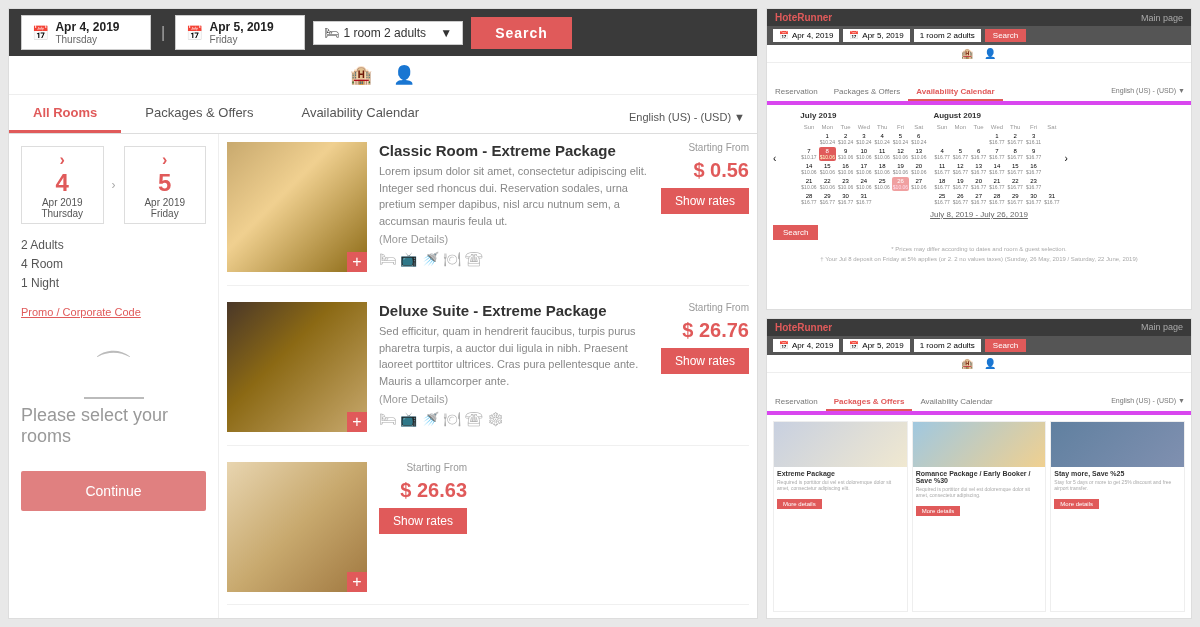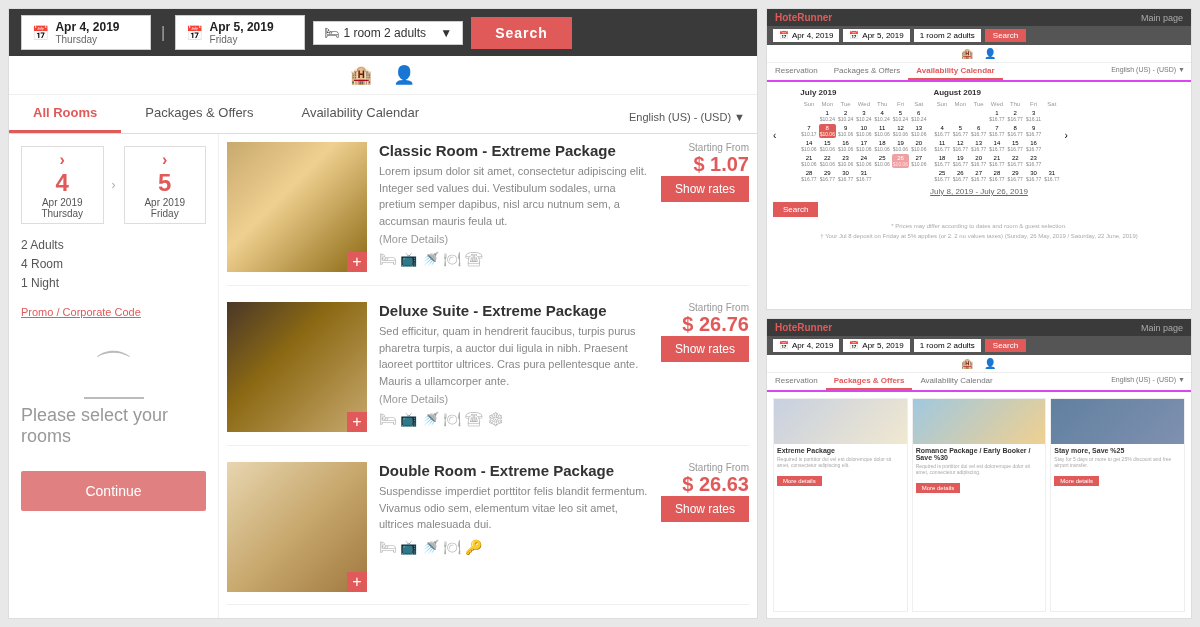--- a/index.html
+++ b/index.html
@@ -200,21 +200,21 @@
       align-items: center;
       justify-content: center;
       font-size: 16px;
       cursor: pointer;
     }
     .room-details { flex: 1; }
     .room-title { font-size: 15px; font-weight: bold; color: #333; margin-bottom: 4px; }
     .room-desc { font-size: 11px; color: #888; line-height: 1.5; margin-bottom: 4px; }
     .more-details { font-size: 11px; color: #999; }
     .room-amenities { font-size: 14px; color: #aaa; margin: 6px 0; display: flex; gap: 6px; }
-    .room-price-section { display: flex; flex-direction: column; align-items: flex-end; }
+    .room-price-section { display: flex; flex-direction: column; align-items: flex-end; gap: 6px; }
     .starting-from { font-size: 10px; color: #999; text-align: right; }
     .price { font-size: 20px; font-weight: bold; color: #e05a5a; }
     .show-rates-btn {
       background: #e05a5a;
       color: #fff;
       border: none;
       padding: 6px 14px;
       font-size: 12px;
       cursor: pointer;
       white-space: nowrap;
@@ -234,21 +234,21 @@
       background: #fff;
       border: 1px solid #ddd;
       flex: 1;
       display: flex;
       flex-direction: column;
       overflow: hidden;
     }
     .mini-header {
       background: #3a3a3a;
       display: flex;
-      align-items: flex-end;
+      align-items: center;
       padding: 3px 8px;
       gap: 6px;
     }
     .mini-logo { color: #fff; font-size: 10px; font-weight: bold; }
     .mini-logo span { color: #e05a5a; }
     .mini-header-right { margin-left: auto; font-size: 9px; color: #aaa; }
     .mini-topbar {
       background: #555;
       display: flex;
       align-items: center;
@@ -273,21 +273,22 @@
     }
     .mini-icons-bar {
       display: flex;
       justify-content: center;
       gap: 10px;
       padding: 3px;
       border-bottom: 1px solid #eee;
     }
     .mini-tabs {
       display: flex;
-      border-bottom: 2px solid #d946ef;
+      border-bottom: 4px solid #d946ef;
+      margin-top: 21px;
     }
     .mini-tab {
       padding: 3px 8px;
       font-size: 8px;
       cursor: pointer;
       border-bottom: 2px solid transparent;
       color: #777;
     }
     .mini-tab.active {
       border-bottom: 2px solid #e05a5a;
@@ -401,27 +402,27 @@
     </div>
 
     <div class="room-list">
 
       <div class="room-item">
         <div class="room-img room-img-classic">
           <div class="room-add-btn">+</div>
         </div>
         <div class="room-details">
           <div class="room-title">Classic Room - Extreme Package</div>
-          <div class="room-desc">Lorem ipsum dolor sit amet, consectetur adipiscing elit. Integer sed values dui. Vestibulum sodales, urna pretium semper dapibus, nisl arcu nutnum sem, a accumsan mauris feula ut.</div>
+          <div class="room-desc">Lorem ipsum dolor sit amet, consectetur adipiscing elit. Integer sed rhoncus dui. Reservation sodales, urna pretium semper dapibus, nisl arcu nutnum sem, a accumsan mauris feula ut.</div>
           <div class="more-details">(More Details)</div>
           <div class="room-amenities">🛏 📺 🚿 🍽 ☎</div>
         </div>
         <div class="room-price-section">
           <div class="starting-from">Starting From</div>
-          <div class="price">$ 1.07</div>
+          <div class="price">$ 0.56</div>
           <button class="show-rates-btn">Show rates</button>
         </div>
       </div>
 
       <div class="room-item">
         <div class="room-img room-img-deluxe">
           <div class="room-add-btn">+</div>
         </div>
         <div class="room-details">
           <div class="room-title">Deluxe Suite - Extreme Package</div>
@@ -432,25 +433,20 @@
         <div class="room-price-section">
           <div class="starting-from">Starting From</div>
           <div class="price">$ 26.76</div>
           <button class="show-rates-btn">Show rates</button>
         </div>
       </div>
 
       <div class="room-item">
         <div class="room-img room-img-double">
           <div class="room-add-btn">+</div>
-        </div>
-        <div class="room-details">
-          <div class="room-title">Double Room - Extreme Package</div>
-          <div class="room-desc">Suspendisse imperdiet porttitor felis blandit fermentum. Vivamus odio sem, elementum vitae leo sit amet, ultrices malesuada dui.</div>
-          <div class="room-amenities">🛏 📺 🚿 🍽 🔑</div>
         </div>
         <div class="room-price-section">
           <div class="starting-from">Starting From</div>
           <div class="price">$ 26.63</div>
           <button class="show-rates-btn">Show rates</button>
         </div>
       </div>
 
     </div>
   </div>

